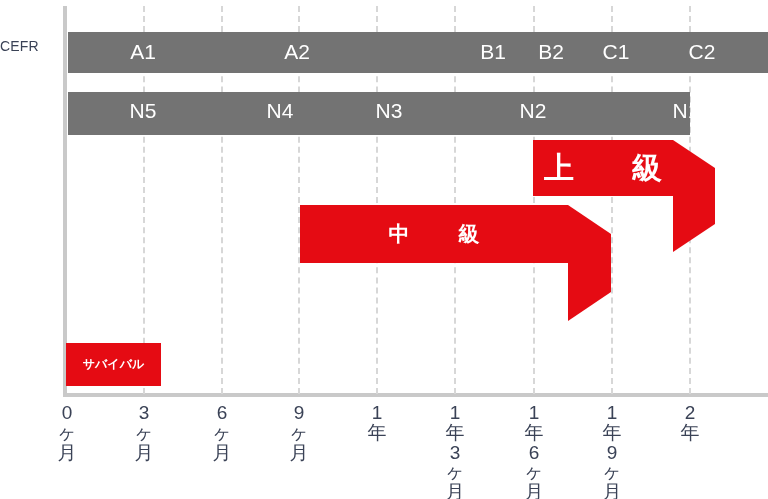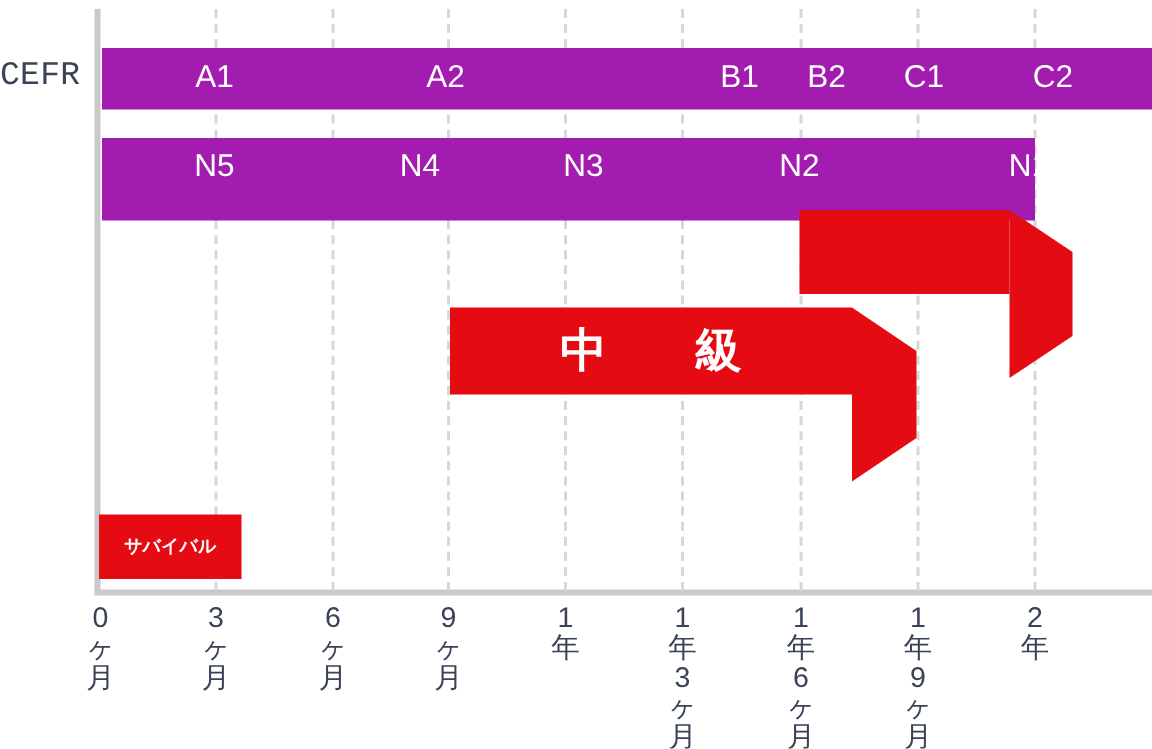--- a/index.html
+++ b/index.html
@@ -47,45 +47,44 @@
     border-left: 2px dashed #d7d7d7;
   }
 
   
   .row-label {
     position: absolute;
     left: 0;
     width: 60px;
     text-align: left;
     color: #3a4256;
-    font-size: 22px;
+    font-size: 14px;
     letter-spacing: 0.2px;
     white-space: nowrap;
-    font-family: Liberation Mono, monospace;
   }
   #label-cefr { top: 38px; }
   #label-jlpt { top: 98px; }
 
   
   .scale-bar {
     position: absolute;
-    background: #a21caf;
+    background: #737373;
     text-align: center;
   }
   #cefr-bar {
     left: 68px;
     top: 32px;
     width: 700px;
     height: 41px;
   }
   #jlpt-bar {
     left: 68px;
     top: 92px;
     width: 622px;
-    height: 55px;
+    height: 43px;
   }
   .scale-tick {
     position: absolute;
     color: #ffffff;
     font-size: 21px;
     transform: translateX(-50%);
     white-space: nowrap;
   }
   #cefr-bar .scale-tick { top: 8px; }
   #jlpt-bar .scale-tick { top: 7px; }
@@ -136,21 +135,21 @@
     left: 300px;
     top: 205px;
     width: 268px;
     height: 58px;
   }
   #arrow-chuukyuu .arrow-head {
     right: -43px;
     border-width: 29px 0 29px 43px;
   }
   #arrow-chuukyuu .arrow-label {
-    font-size: 31px;
+    font-size: 21px;
     letter-spacing: 14px;
     padding-left: 14px;
   }
 
   #arrow-shokyuu {
     left: 66px;
     top: 275px;
     width: 285px;
     height: 55px;
   }
@@ -228,20 +227,21 @@
   <div class="scale-bar" id="jlpt-bar">
     <div class="scale-tick" style="left:75px">N5</div>
     <div class="scale-tick" style="left:212px">N4</div>
     <div class="scale-tick" style="left:321px">N3</div>
     <div class="scale-tick" style="left:465px">N2</div>
     <div class="scale-tick" style="left:618px">N1</div>
   </div>
 
   <div class="level-arrow" id="arrow-joukyuu">
     <div class="arrow-head"></div>
+    <div class="arrow-label">上　級</div>
   </div>
 
   <div class="level-arrow" id="arrow-chuukyuu">
     <div class="arrow-head"></div>
     <div class="arrow-label">中　級</div>
   </div>
 
 
   <div id="box-survival">
     <div class="arrow-label">サバイバル</div>

